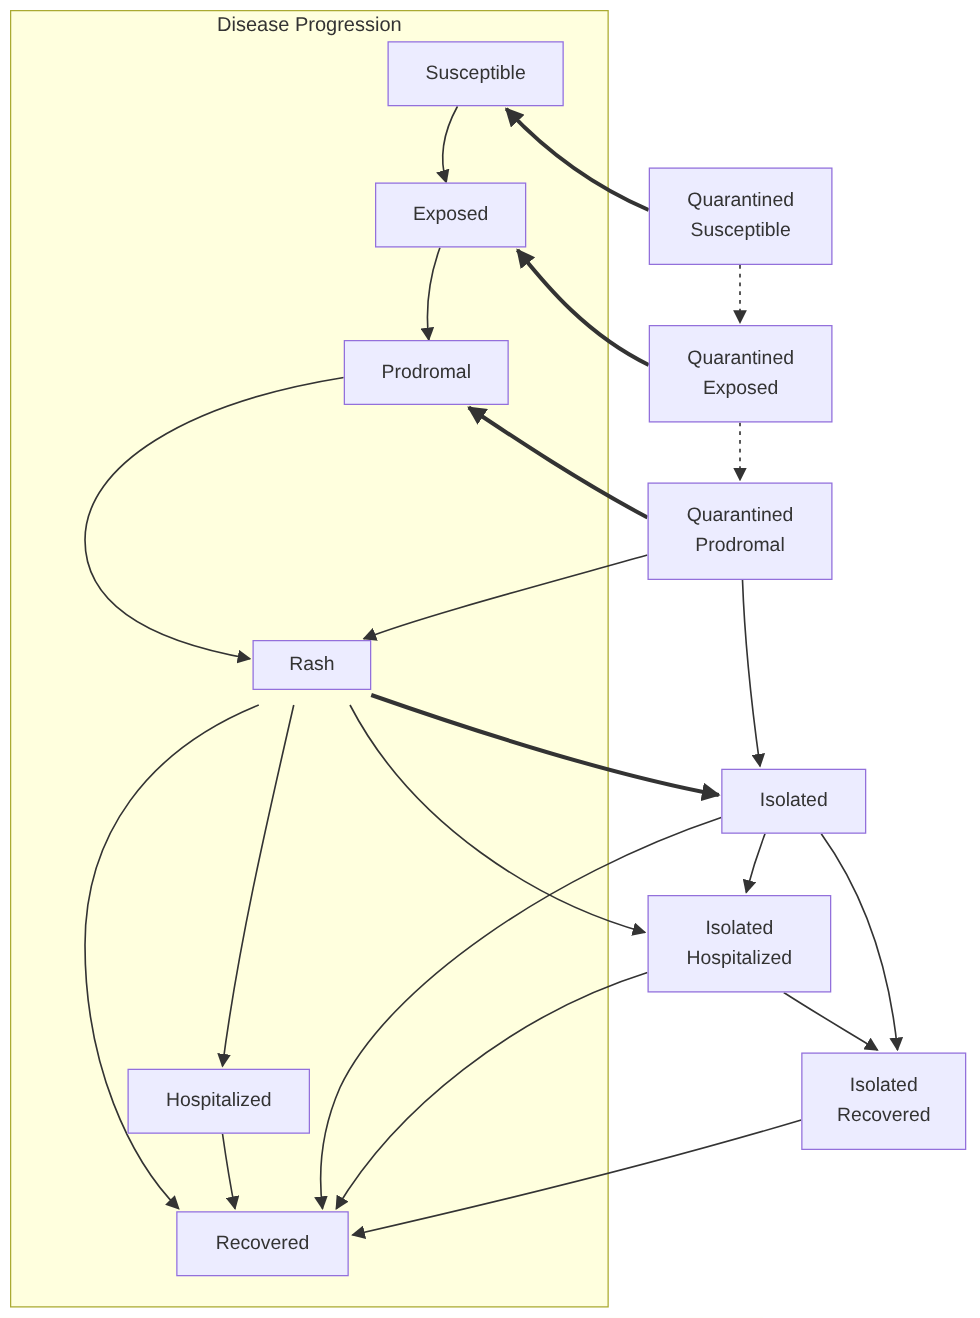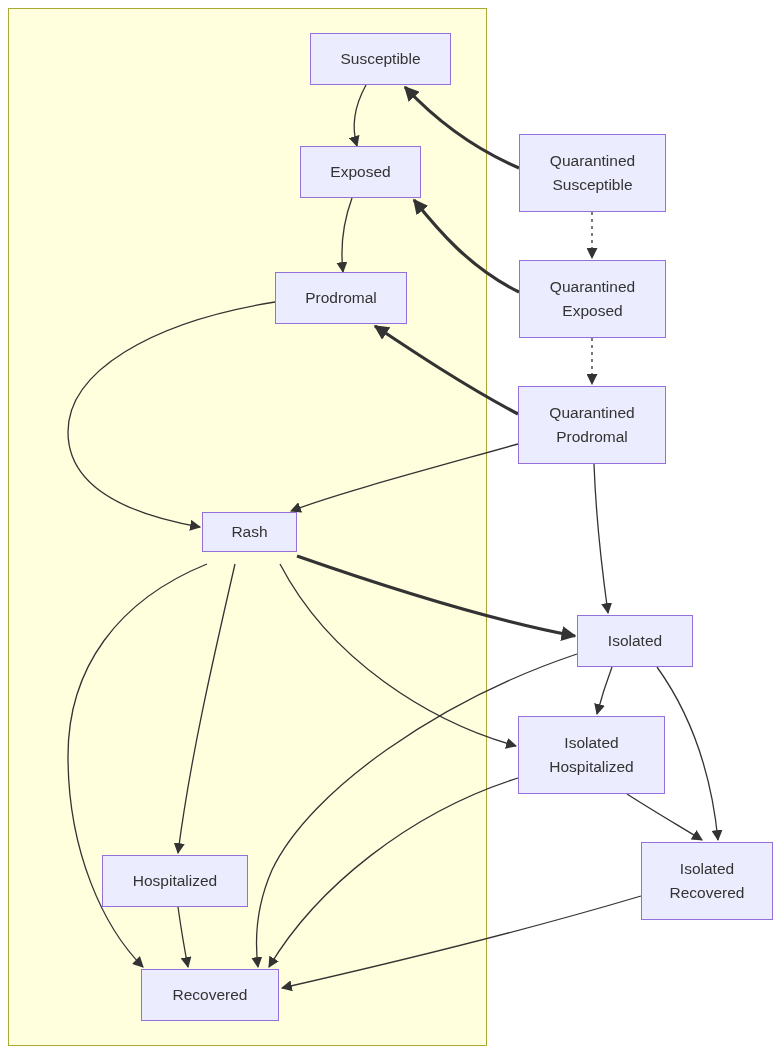--- a/index.html
+++ b/index.html
@@ -53,20 +53,21 @@
     z-index: 3;
   }
 </style>
 </head>
 <body>
 
 <div class="canvas">
 
   <div id="cluster" class="cluster" style="left: 8px; top: 8px; width: 479px; height: 1038px;"></div>
 
+  <div class="cluster-title" style="left: 8px; width: 479px; top: 12px;">Disease Progression</div>
 
   <svg id="edges" class="edges" width="784" height="1054" viewBox="0 0 784 1054">
     <defs>
       <marker id="arrowhead" viewBox="0 0 10 10" refX="9" refY="5" markerWidth="11" markerHeight="11" orient="auto" markerUnits="userSpaceOnUse">
         <path d="M0,0 L10,5 L0,10 z" fill="#333333"></path>
       </marker>
       <marker id="arrowhead-thick" viewBox="0 0 10 10" refX="9" refY="5" markerWidth="15" markerHeight="15" orient="auto" markerUnits="userSpaceOnUse">
         <path d="M0,0 L10,5 L0,10 z" fill="#333333"></path>
       </marker>
     </defs>

